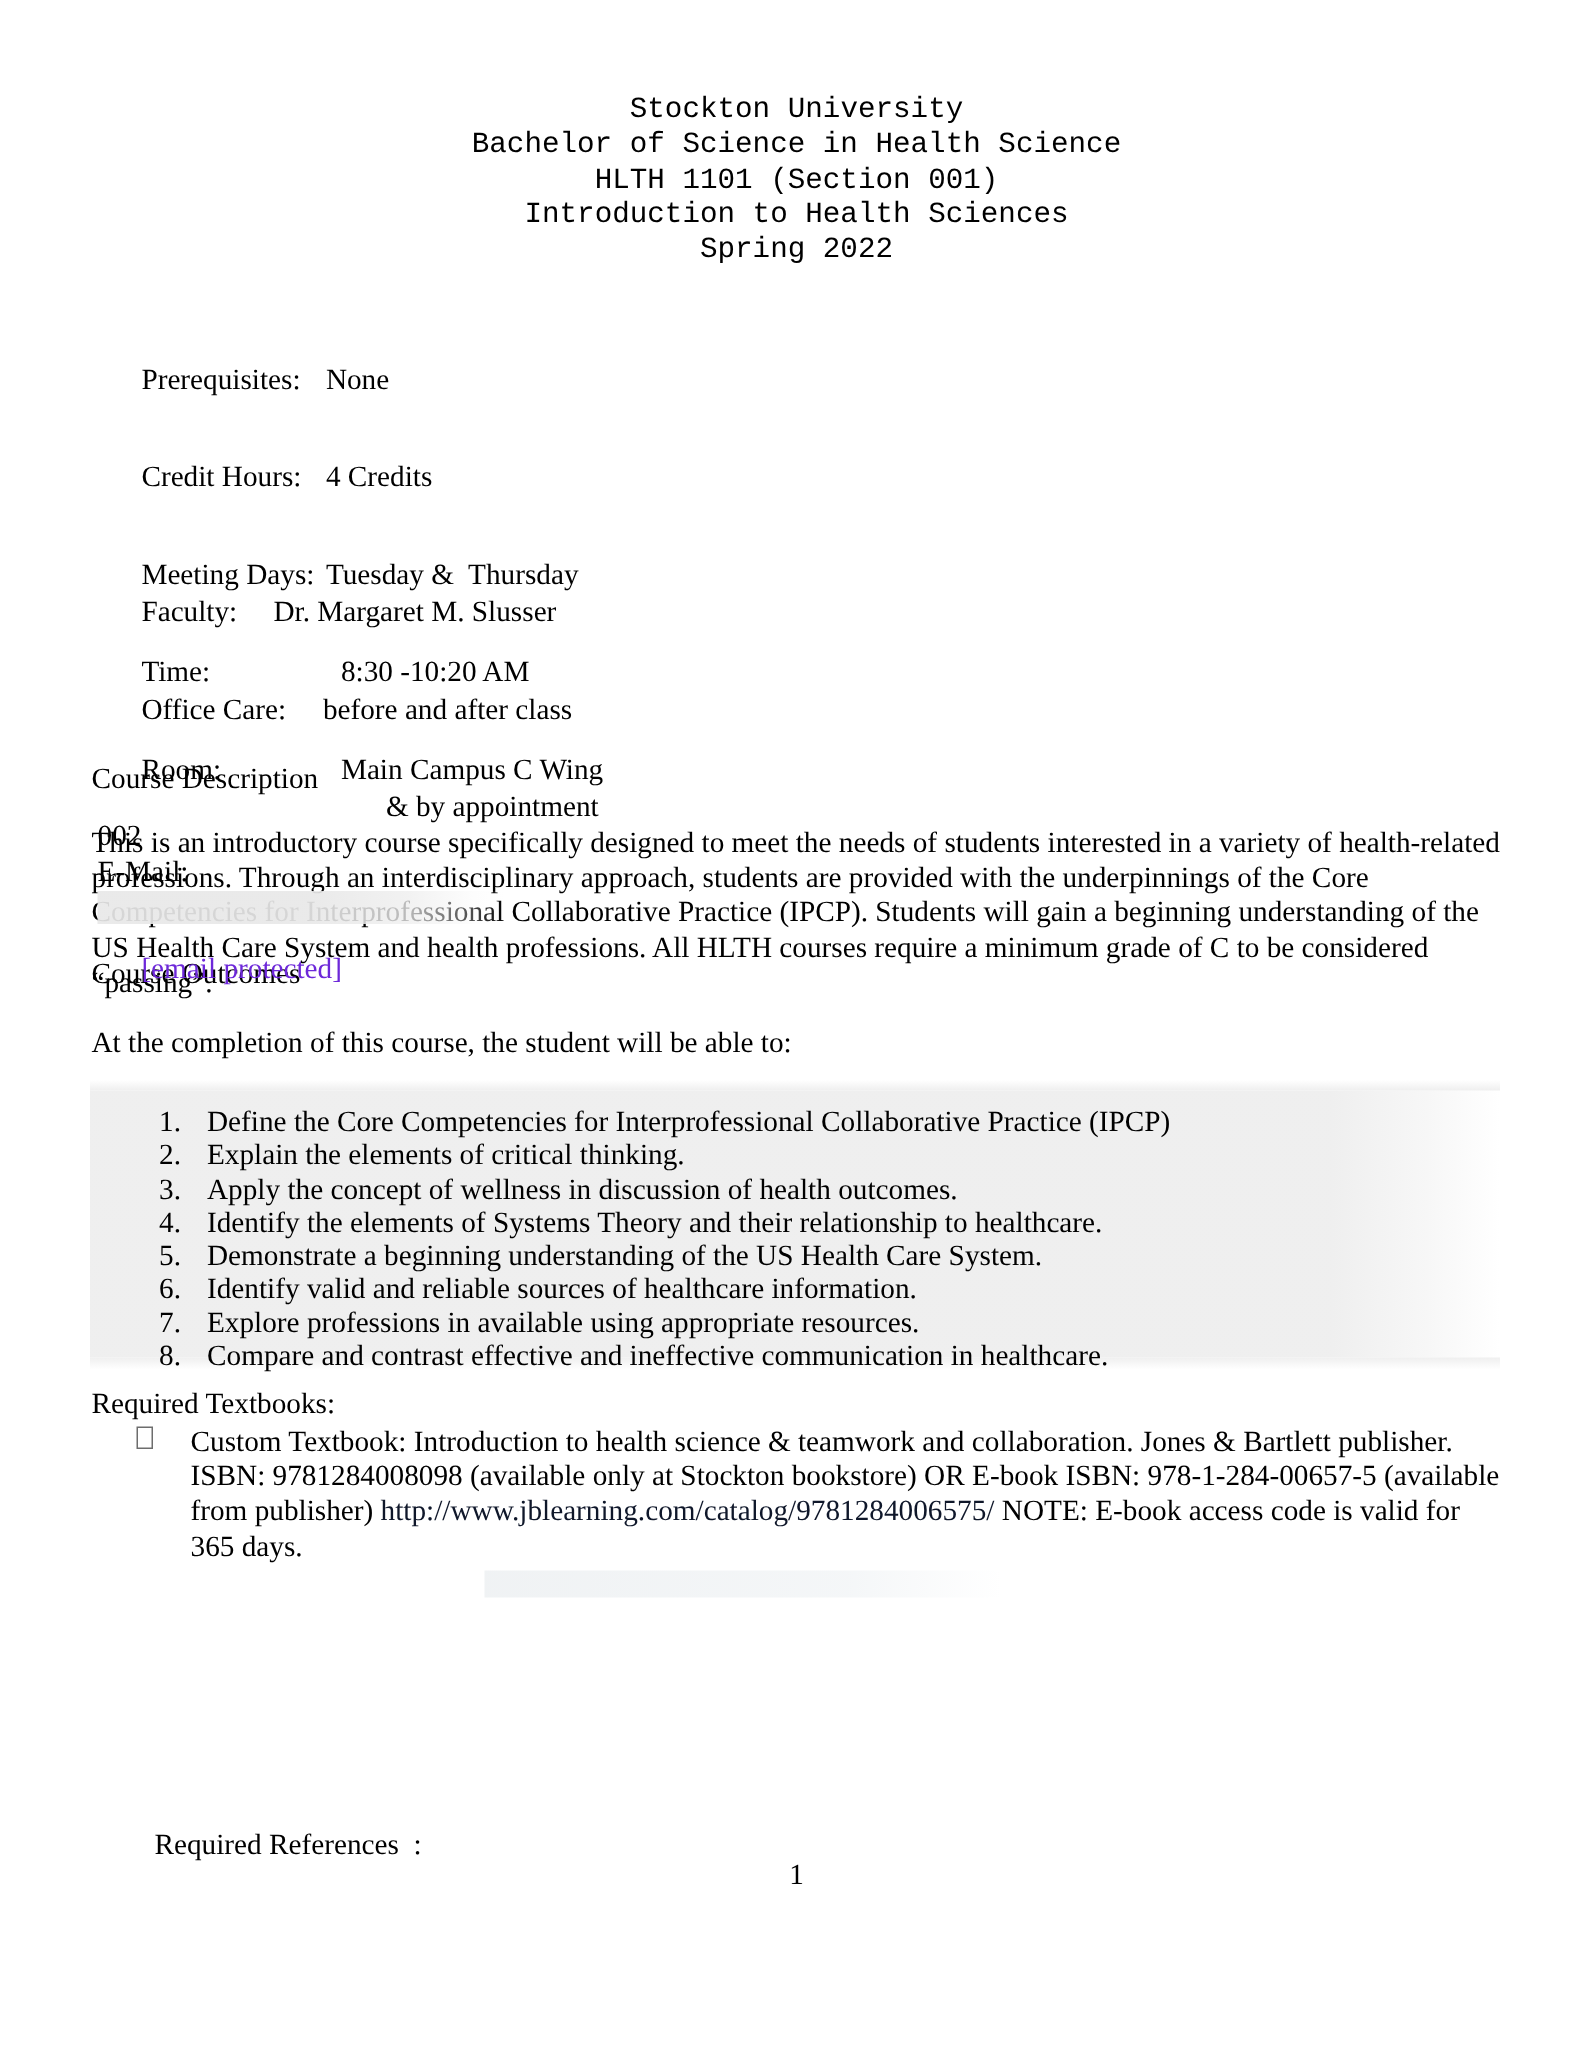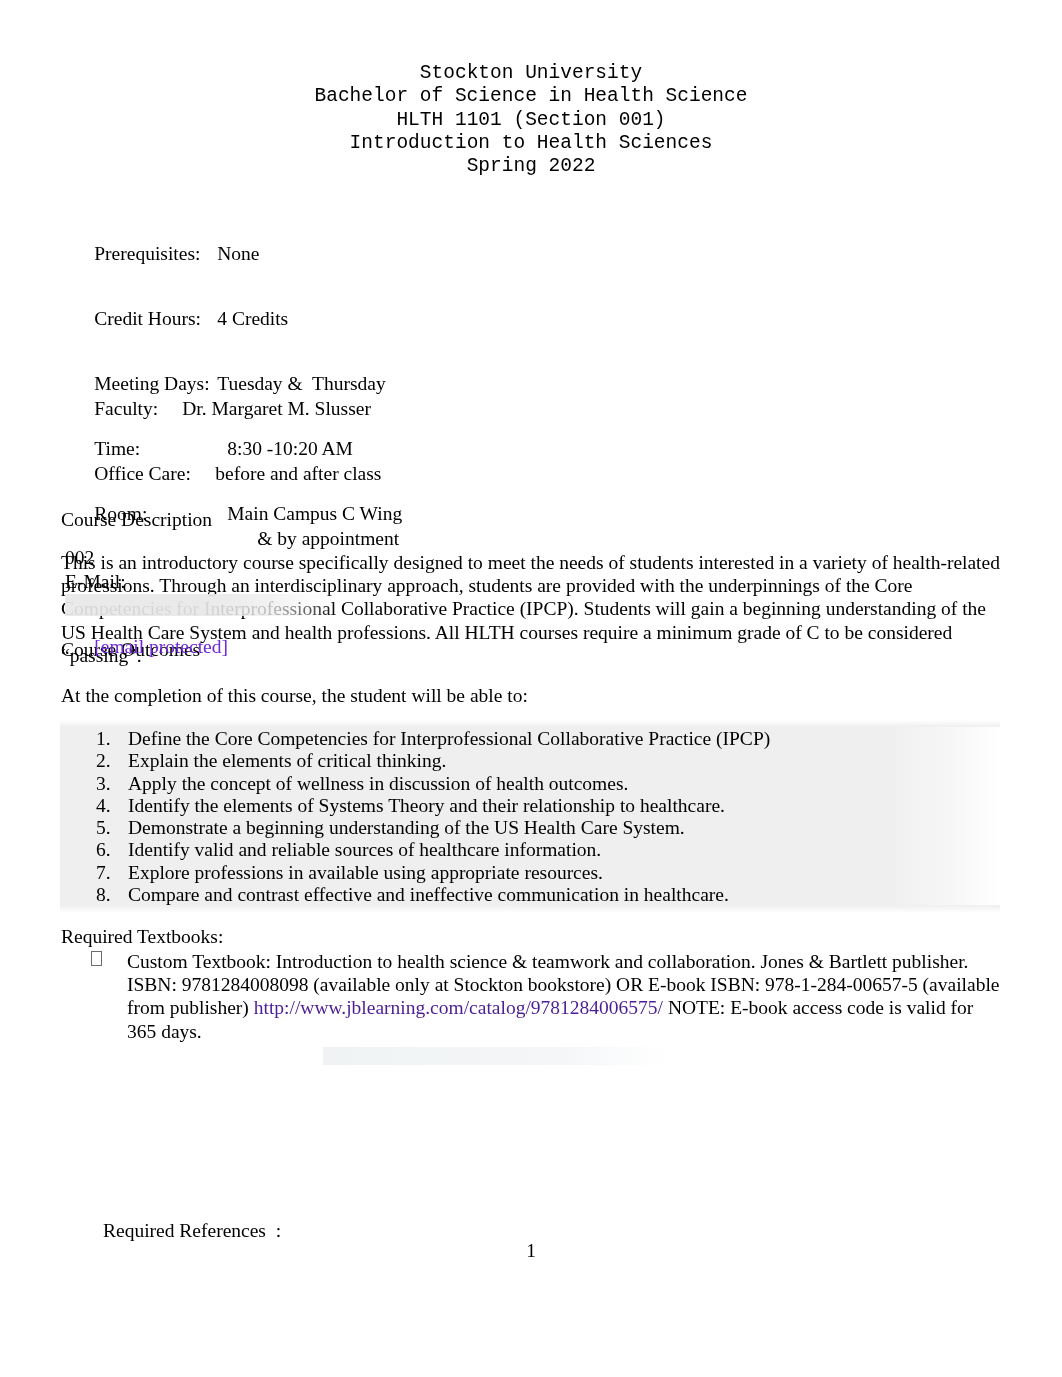--- a/index.html
+++ b/index.html
@@ -148,21 +148,21 @@
     height: 8px;
     background: linear-gradient(to top,
         rgba(238,238,238,0) 0%,
         rgba(238,238,238,0.95) 100%);
   }
 
   #outcomes-list {
     position: absolute;
     left: 96px;
     top: 728px;
-    margin: 0;
+    margin: 10px;
     padding: 0;
     list-style: none;
     font-size: 19.5px;
     line-height: 22.3px;
     z-index: 2;
   }
   #outcomes-list li {
     display: block;
     white-space: pre;
   }
@@ -194,21 +194,21 @@
     position: absolute;
     left: 30px;
     top: 1px;
     width: 11px;
     height: 15px;
     border: 1px solid #6d6d6d;
     box-sizing: border-box;
     font-size: 0;
   }
   .url-link {
-    color: #4c1d95;
+    color: #0f172a;
     text-decoration: none;
   }
   .url-wash {
     position: absolute;
     left: 262px;
     top: 97px;
     width: 345px;
     height: 18px;
     background: linear-gradient(to right,
         rgba(237,240,242,0.85) 0%,

